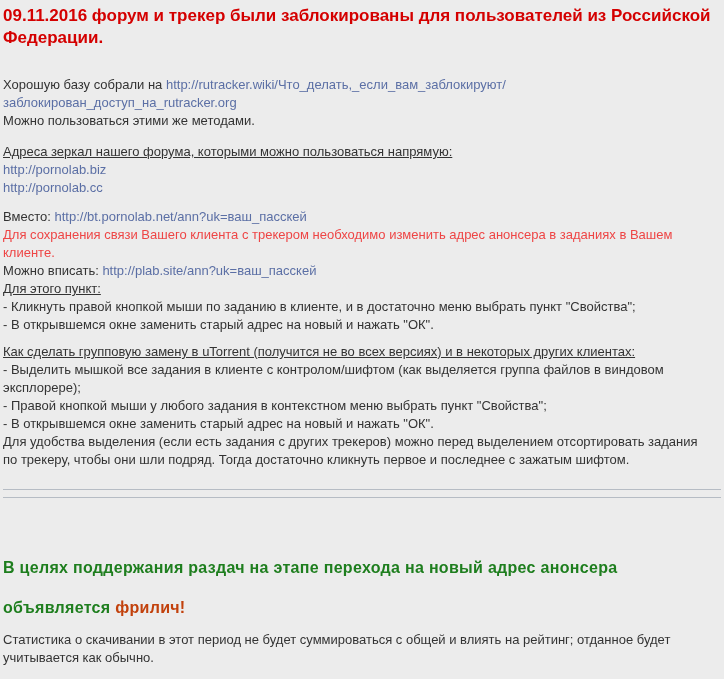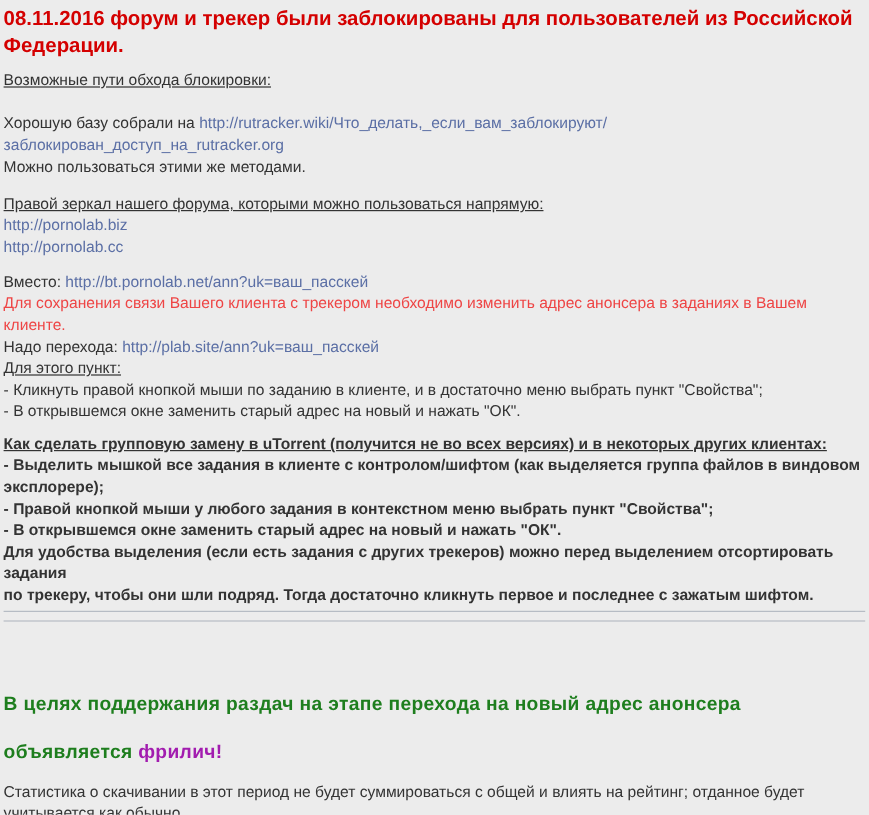--- a/index.html
+++ b/index.html
@@ -21,21 +21,21 @@
     font-weight: bold;
     font-size: 17px;
     line-height: 22px;
     margin: 1px 0 9px 0;
   }
 
   .para { margin: 0; }
   .mb13 { margin-bottom: 13px; }
   .mb11 { margin-bottom: 11px; }
   .mb9  { margin-bottom: 9px; }
-  .mb6  { margin-bottom: 4px; font-weight: bold; }
+  .mb6  { margin-bottom: 20px; }
 
   .uh { text-decoration: underline; }
   .ln { margin: 0; }
 
   a.lnk {
     color: #5B6FA5;
     text-decoration: none;
     cursor: pointer;
   }
 
@@ -51,57 +51,56 @@
   hr.rule-b { margin: 0 0 10px 0; }
 
   .freeleech-heading {
     font-size: 16px;
     line-height: 40px;
     font-weight: bold;
     color: #1E7E1E;
     margin: 0 0 3px 0;
     letter-spacing: 0.3px;
   }
-  .freeleech-heading .fl-red { color: #a21caf; }
+  .freeleech-heading .fl-red { color: #c2410c; }
 </style>
 </head>
 <body>
 
 <div class="page">
 
-  <div class="blocked-heading prewrap">08.11.2016 форум и трекер были заблокированы для пользователей из Российской
+  <div class="blocked-heading prewrap">09.11.2016 форум и трекер были заблокированы для пользователей из Российской
 Федерации.</div>
 
   <div class="para mb13">
-    <div class="ln uh">Возможные пути обхода блокировки:</div>
     <div class="ln prewrap">
       <span>Хорошую базу собрали на </span><a class="lnk prewrap" href="#">http://rutracker.wiki/Что_делать,_если_вам_заблокируют/
 заблокирован_доступ_на_rutracker.org</a>
     </div>
     <div class="ln">Можно пользоваться этими же методами.</div>
   </div>
 
   <div class="para mb11">
-    <div class="ln uh">Правой зеркал нашего форума, которыми можно пользоваться напрямую:</div>
+    <div class="ln uh">Адреса зеркал нашего форума, которыми можно пользоваться напрямую:</div>
     <div class="ln">
       <a class="lnk" href="#">http://pornolab.biz</a>
     </div>
     <div class="ln">
       <a class="lnk" href="#">http://pornolab.cc</a>
     </div>
   </div>
 
   <div class="para mb9">
     <div class="ln">
       <span>Вместо: </span><a class="lnk" href="#">http://bt.pornolab.net/ann?uk=ваш_пасскей</a>
     </div>
     <div class="ln warning prewrap">Для сохранения связи Вашего клиента с трекером необходимо изменить адрес анонсера в заданиях в Вашем
 клиенте.</div>
     <div class="ln">
-      <span>Надо перехода: </span><a class="lnk" href="#">http://plab.site/ann?uk=ваш_пасскей</a>
+      <span>Можно вписать: </span><a class="lnk" href="#">http://plab.site/ann?uk=ваш_пасскей</a>
     </div>
     <div class="ln uh">Для этого пункт:</div>
     <div class="ln">- Кликнуть правой кнопкой мыши по заданию в клиенте, и в достаточно меню выбрать пункт "Свойства";</div>
     <div class="ln">- В открывшемся окне заменить старый адрес на новый и нажать "ОК".</div>
   </div>
 
   <div class="para mb6">
     <div class="ln uh">Как сделать групповую замену в uTorrent (получится не во всех версиях) и в некоторых других клиентах:</div>
     <div class="ln prewrap">- Выделить мышкой все задания в клиенте с контролом/шифтом (как выделяется группа файлов в виндовом
 эксплорере);</div>

